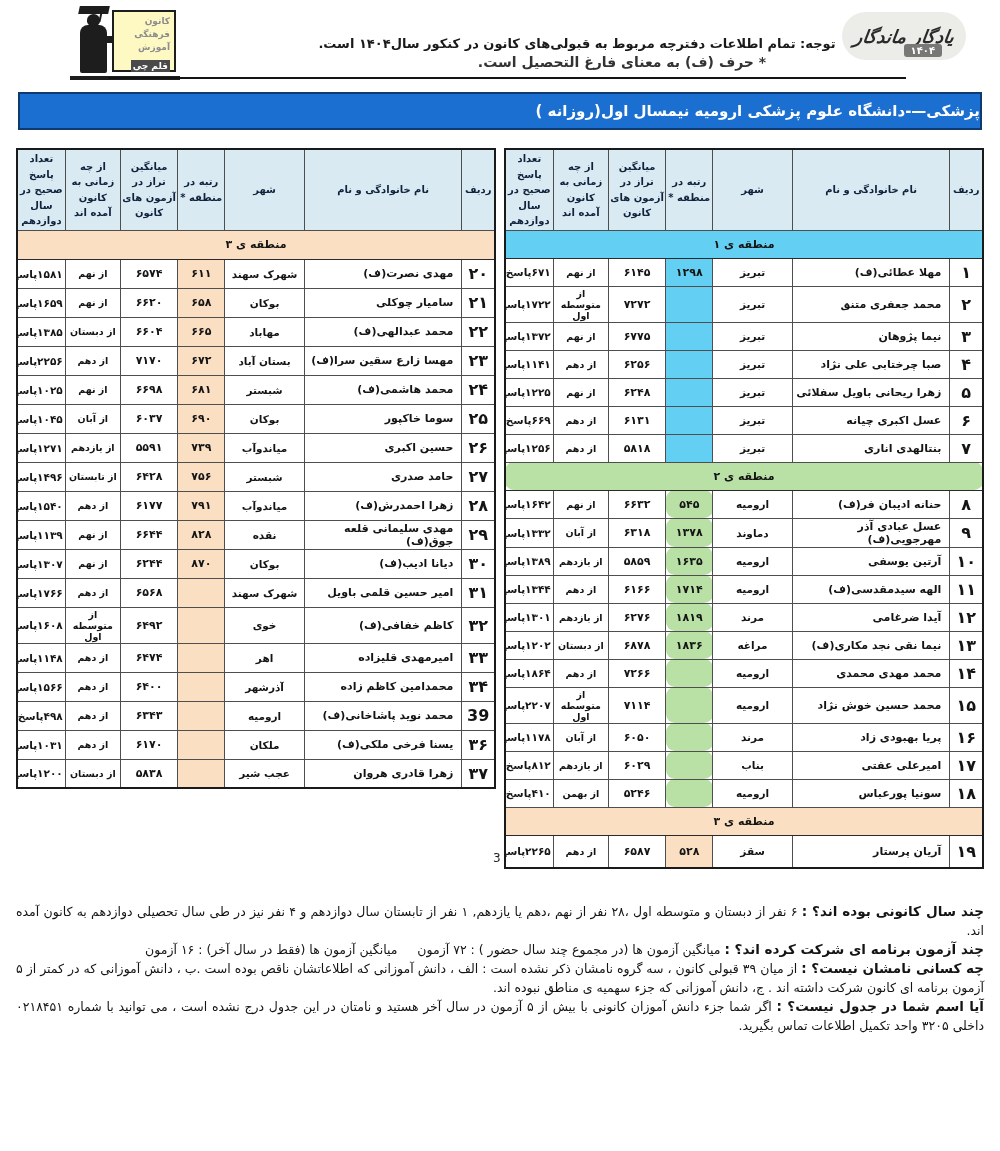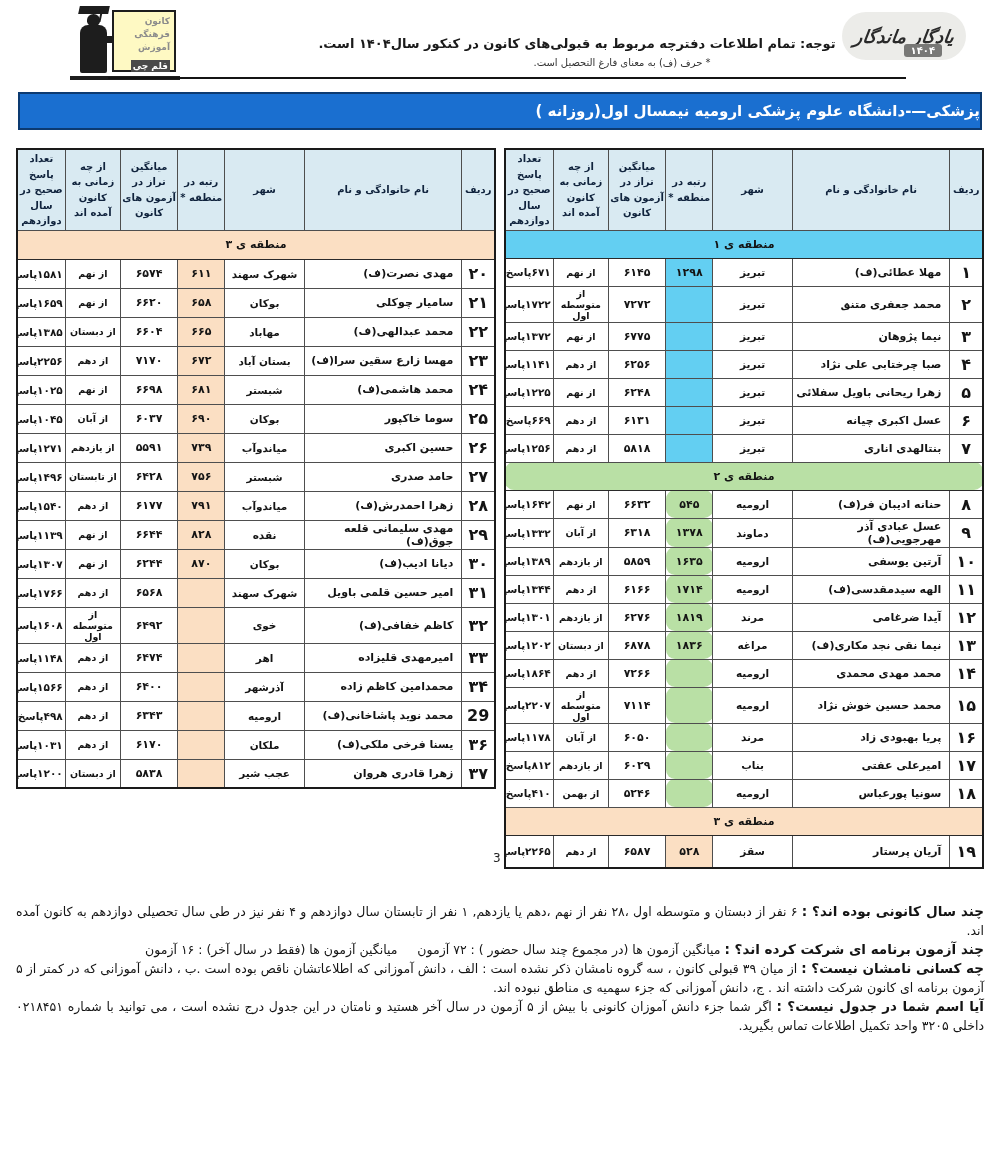--- a/index.html
+++ b/index.html
@@ -18,21 +18,21 @@
   .grad-head { position:absolute; left:17px; top:8px; width:13px; height:12px; background:#1d1d1d; border-radius:50% 50% 40% 40%; }
   .grad-body { position:absolute; left:10px; top:19px; width:27px; height:48px; background:#1d1d1d; border-radius:8px 8px 2px 2px; }
   .grad-arm { position:absolute; left:30px; top:30px; width:18px; height:7px; background:#1d1d1d; border-radius:3px; }
   .brand-board { position:absolute; left:48px; top:6px; width:64px; height:62px; background:#fef9c3; border:2px solid #1d1d1d; padding:3px 4px 2px 4px; text-align:right; direction:rtl; }
   .brand-line { display:block; font-size:9px; font-weight:700; color:#8c8c8c; line-height:13px; }
   .brand-line.hl { background:#4a4a4a; color:#fff; padding:0 2px; display:inline-block; line-height:12px; }
   .brand-base { position:absolute; left:6px; bottom:0; width:110px; height:4px; background:#1d1d1d; }
 
   .header-notice { position:absolute; top:36px; right:158px; width:530px; text-align:center; }
   .notice-main { font-size:13px; font-weight:700; color:#1a1a1a; letter-spacing:-0.2px; }
-  .notice-sub { display:inline-block; font-size:10px; font-weight:400; color:#333; margin-top:3px; transform:translateX(45px); }
+  .notice-sub { display:inline-block; font-size:14px; font-weight:700; color:#333; margin-top:3px; transform:translateX(45px); }
 
   .memorial-logo { position:absolute; top:12px; right:34px; width:124px; height:52px; }
   .memorial-blob { width:124px; height:48px; background:#ecece9; border-radius:26px; display:flex; align-items:center; justify-content:center; }
   .memorial-title { font-size:18px; font-weight:700; font-style:italic; color:#2a2a2a; transform:skewX(-8deg); }
   .memorial-year { position:absolute; right:58px; top:44px; background:#787876; color:#fff; font-size:10px; font-weight:700; padding:1px 7px; border-radius:3px; z-index:2; }
   .header-rule { position:absolute; top:77px; left:108px; right:94px; height:2px; background:#141414; }
 
   
   .title-bar { margin:4px 18px 0 18px; height:38px; background:var(--title-bg); border:2px solid var(--title-border);
     display:flex; align-items:center; justify-content:flex-start; }
@@ -467,21 +467,21 @@
           <tr>
             <td class="c-no">۳۴</td>
             <td class="c-name">محمدامین کاظم زاده</td>
             <td class="c-city">آذرشهر</td>
             <td class="c-rank r3"></td>
             <td class="c-avg">۶۴۰۰</td>
             <td class="c-since">از دهم</td>
             <td class="c-ans">۱۵۶۶پاسخ</td>
           </tr>
           <tr>
-            <td class="c-no">29</td>
+            <td class="c-no">39</td>
             <td class="c-name">محمد نوید پاشاخانی(ف)</td>
             <td class="c-city">ارومیه</td>
             <td class="c-rank r3"></td>
             <td class="c-avg">۶۳۴۳</td>
             <td class="c-since">از دهم</td>
             <td class="c-ans">۴۹۸پاسخ</td>
           </tr>
           <tr>
             <td class="c-no">۳۶</td>
             <td class="c-name">یسنا فرخی ملکی(ف)</td>

